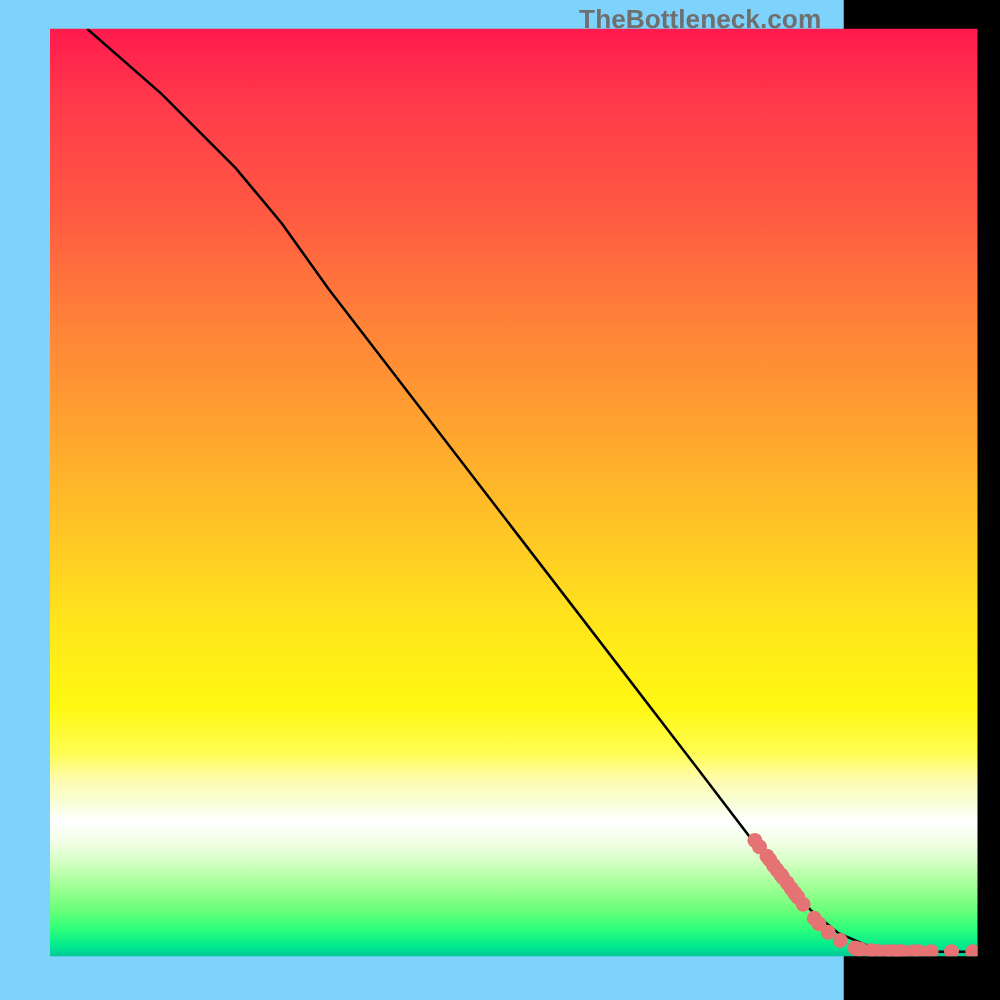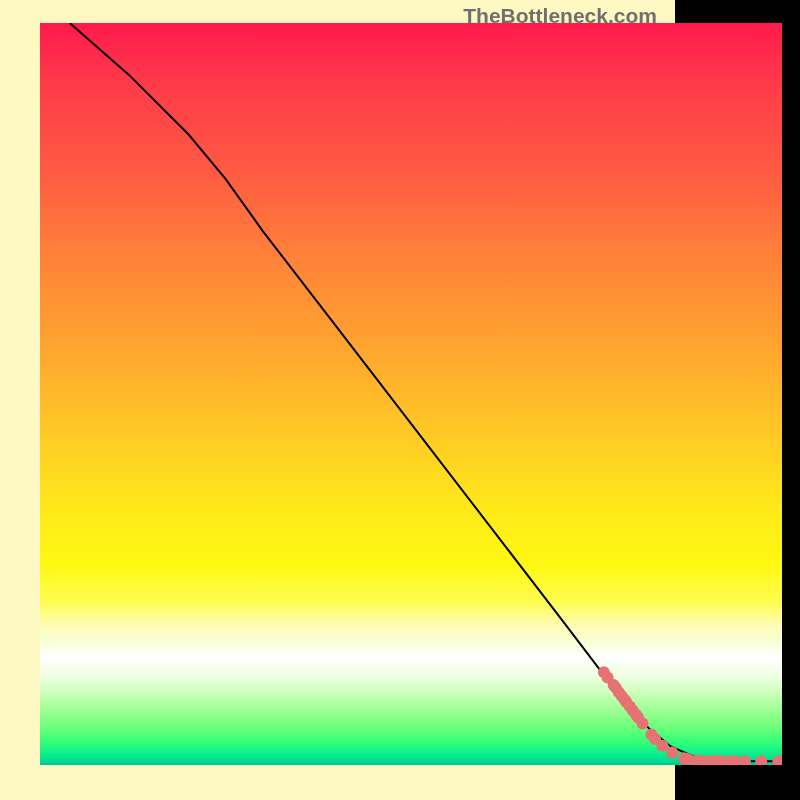--- a/index.html
+++ b/index.html
@@ -1,21 +1,21 @@
 <!DOCTYPE html>
 <html><head>
 <meta charset="utf-8">
 <style>
   * { margin: 0; padding: 0; box-sizing: border-box; }
   html, body { width: 800px; height: 800px; overflow: hidden; background: #000; }
   .container {
     position: relative;
     width: 675px;
     height: 800px;
-    background: #fef9c3;
+    background: #7dd3fc;
   }
   .plot-area {
     position: absolute;
     left: 40px;
     top: 23px;
     width: 742px;
     height: 742px;
     background: linear-gradient(to bottom,
       #ff1a4d 0%,
       #ff3a4a 8%,

